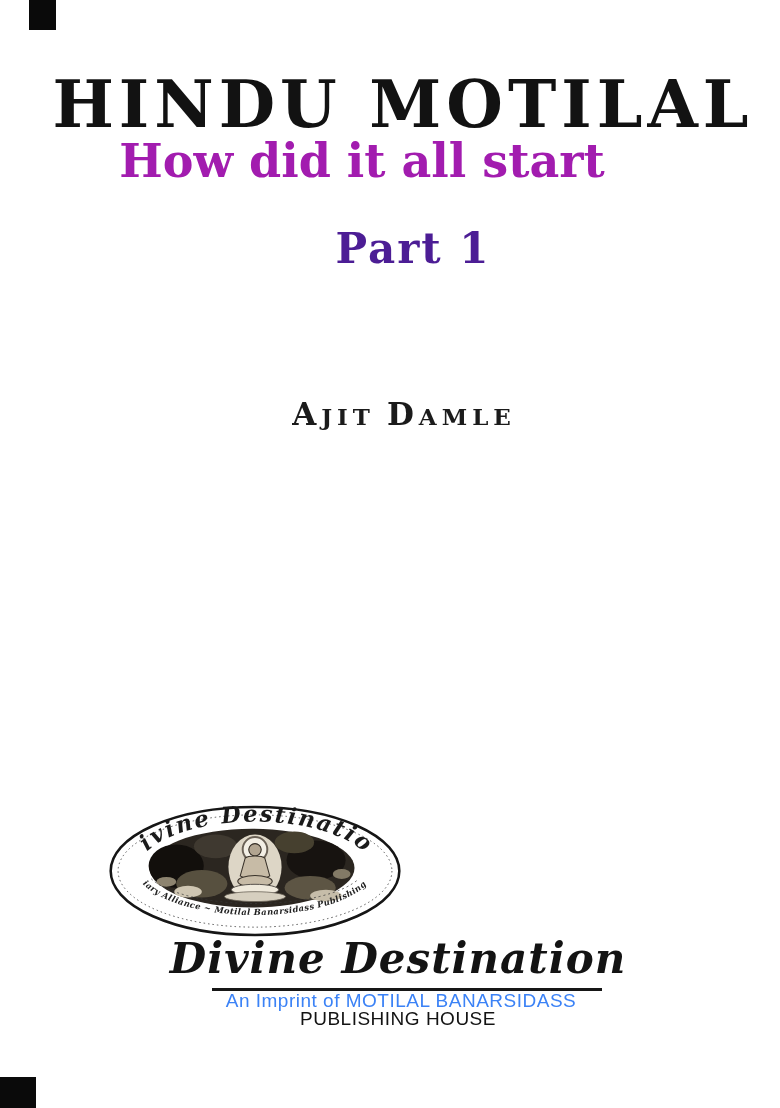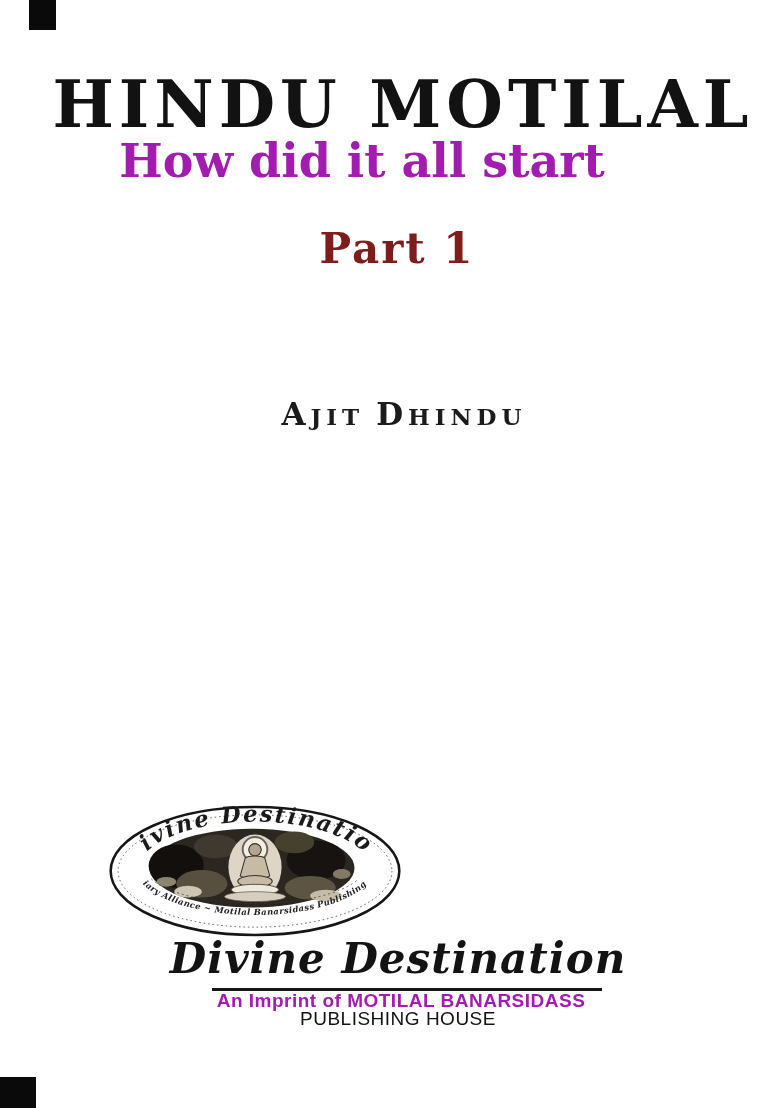--- a/index.html
+++ b/index.html
@@ -17,23 +17,23 @@
     top:72px;left:403px;
     font-size:65px;font-weight:bold;letter-spacing:5px;
     color:#121212;
   }
   .book-subtitle{
     top:138px;left:362px;
     font-size:46px;font-weight:bold;letter-spacing:0px;
     color:#a21caf;
   }
   .part-label{
-    top:228px;left:397px;
+    top:228px;left:413px;
     font-size:42px;font-weight:bold;letter-spacing:2px;
-    color:#7f1d1d;
+    color:#4c1d95;
   }
   .author{
     top:399px;left:404px;
     font-weight:bold;letter-spacing:5px;color:#1b1b1b;
   }
   .author .cap{font-size:31px;}
   .author .sc{font-size:23px;}
   .author .word-gap{display:inline-block;width:12px;}
   .logo-wrap{top:805px;left:255px;width:297px;height:132px;}
   .script-name{
@@ -41,21 +41,21 @@
     font-size:42px;font-weight:bold;font-style:italic;
     letter-spacing:1px;color:#131313;
   }
   .imprint-rule{
     top:988px;left:212px;width:390px;height:3px;
     background:#161616;
   }
   .imprint-1{
     top:991px;left:401px;
     font-family:"Liberation Sans", sans-serif;
-    font-size:19px;font-weight:bold;letter-spacing:0.5px;color:#a21caf;
+    font-size:19px;font-weight:normal;letter-spacing:0.5px;color:#3b82f6;
   }
   .imprint-2{
     top:1009px;left:398px;
     font-family:"Liberation Sans", sans-serif;
     font-size:19px;font-weight:normal;letter-spacing:0.5px;color:#131313;
   }
   .artifact{position:absolute;background:#0a0a0a;}
   .artifact-top{top:0;left:29px;width:27px;height:30px;}
   .artifact-bottom{top:1077px;left:0;width:36px;height:31px;}
   .logo-arc-top{
@@ -76,21 +76,21 @@
 
   <div class="artifact artifact-top"></div>
 
   <div class="abs centered book-title">HINDU MOTILAL</div>
 
   <div class="abs centered book-subtitle">How did it all start</div>
 
   <div class="abs centered part-label">Part 1</div>
 
   <div class="abs centered author">
-    <span class="cap">A</span><span class="sc">JIT</span><span class="word-gap"></span><span class="cap">D</span><span class="sc">HINDU</span>
+    <span class="cap">A</span><span class="sc">JIT</span><span class="word-gap"></span><span class="cap">D</span><span class="sc">AMLE</span>
   </div>
 
   <div class="abs centered logo-wrap">
     <svg width="297" height="132" viewBox="0 0 300 134">
       <defs>
         <path id="arcTop" d="M 36,52 A 120,51 0 0 1 264,52" fill="none"></path>
         <path id="arcBottom" d="M 35,79 A 122,49 0 0 0 265,79" fill="none"></path>
       </defs>
 
       <ellipse cx="150" cy="67" rx="146.5" ry="65" fill="#ffffff" stroke="#161616" stroke-width="2.6"></ellipse>

